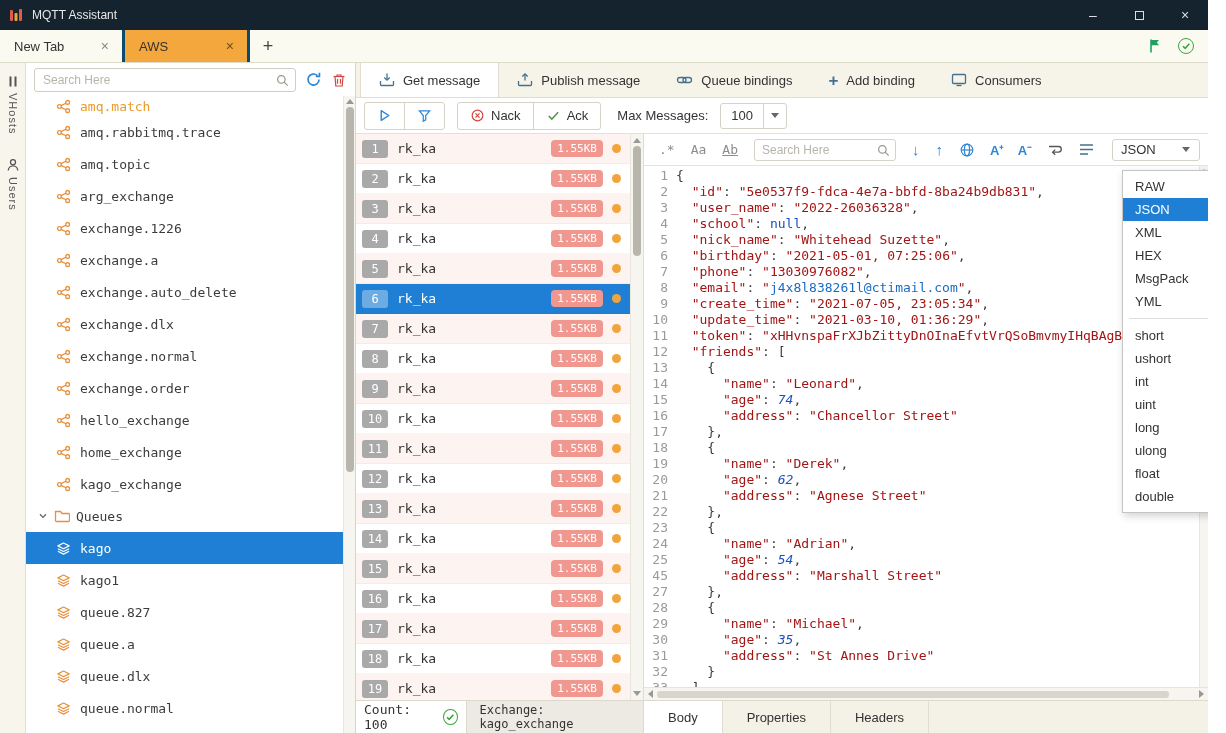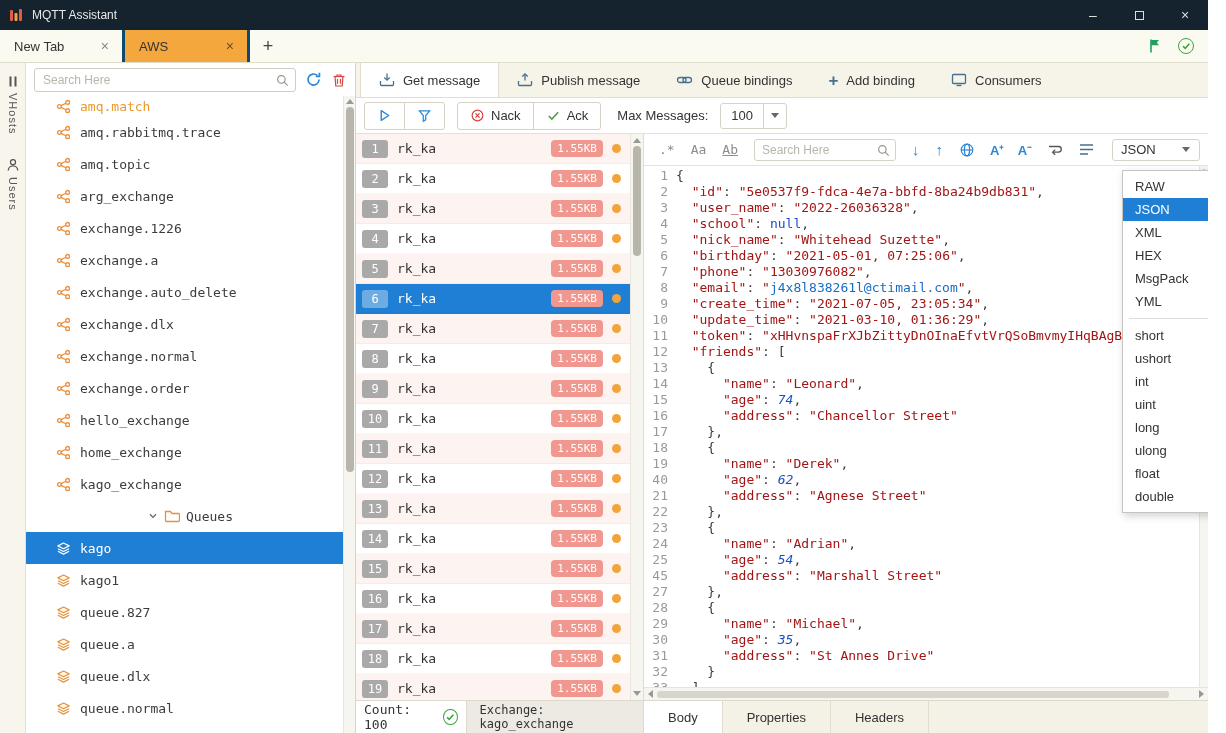--- a/index.html
+++ b/index.html
@@ -39,21 +39,21 @@
   .tree-search-row { height:33px; display:flex; align-items:center; padding:0 8px; gap:9px; flex-shrink:0; }
   .tree-search { flex:1; height:24px; border:1px solid #d0cdc2; border-radius:3px; display:flex; align-items:center; position:relative; background:#fff; }
   .tree-search input { border:0; outline:0; flex:1; padding:0 24px 0 8px; font-size:12px; color:#333; background:transparent;
                        font-family:"Liberation Sans", sans-serif; }
   .tree-search input::placeholder { color:#b8b5aa; }
   .tree-search .mag { position:absolute; right:5px; top:4px; }
   .icon-plain { background:none; border:0; padding:0; display:flex; align-items:center; }
   .tree-items { flex:1; overflow:hidden; margin-right:12px; }
   .tree-row { height:32px; display:flex; align-items:center; gap:9px; padding-left:30px;
               font-family:"DejaVu Sans Mono", monospace; font-size:13px; color:#3c3c3c; }
-  .tree-row.folder { padding-left:12px; gap:6px;justify-content:center; }
+  .tree-row.folder { padding-left:12px; gap:6px; }
   .tree-row.clip-top { height:20px; overflow:hidden; }
   .tree-row.hl .t-label { color:#e89a2e; }
   .tree-row.selected { background:#1f7fd4; color:#fff; }
   .tree-row.selected svg * { stroke:#fff !important; }
   .tree-scrollbar { position:absolute; top:33px; right:0; bottom:0; width:12px; background:#f7f5f0; border-left:1px solid #e9e6dc;
                     display:flex; flex-direction:column; align-items:center; padding-top:3px; }
   .sb-thumb-v { width:8px; background:#b8b5ac; border-radius:4px; }
   .arr-up { width:0; height:0; border-left:4px solid transparent; border-right:4px solid transparent; border-bottom:5px solid #999; }
   .arr-dn { width:0; height:0; border-left:4px solid transparent; border-right:4px solid transparent; border-top:5px solid #999; }
   .arr-lf { width:0; height:0; border-top:4px solid transparent; border-bottom:4px solid transparent; border-right:5px solid #999; }
@@ -814,21 +814,21 @@
                 <div>10</div>
                 <div>11</div>
                 <div>12</div>
                 <div>13</div>
                 <div>14</div>
                 <div>15</div>
                 <div>16</div>
                 <div>17</div>
                 <div>18</div>
                 <div>19</div>
-                <div>40</div>
+                <div>20</div>
                 <div>21</div>
                 <div>22</div>
                 <div>23</div>
                 <div>24</div>
                 <div>25</div>
                 <div>45</div>
                 <div>27</div>
                 <div>28</div>
                 <div>29</div>
                 <div>30</div>

